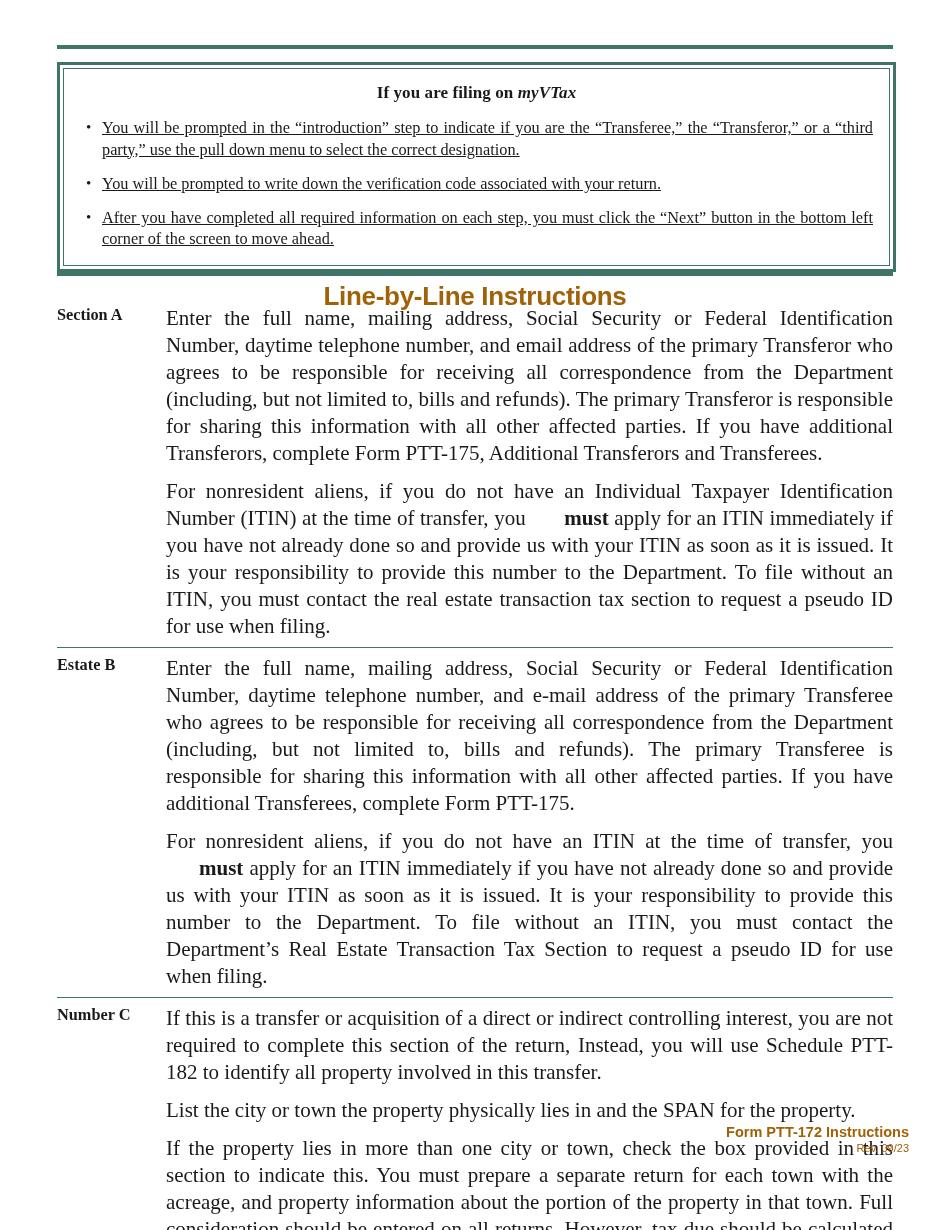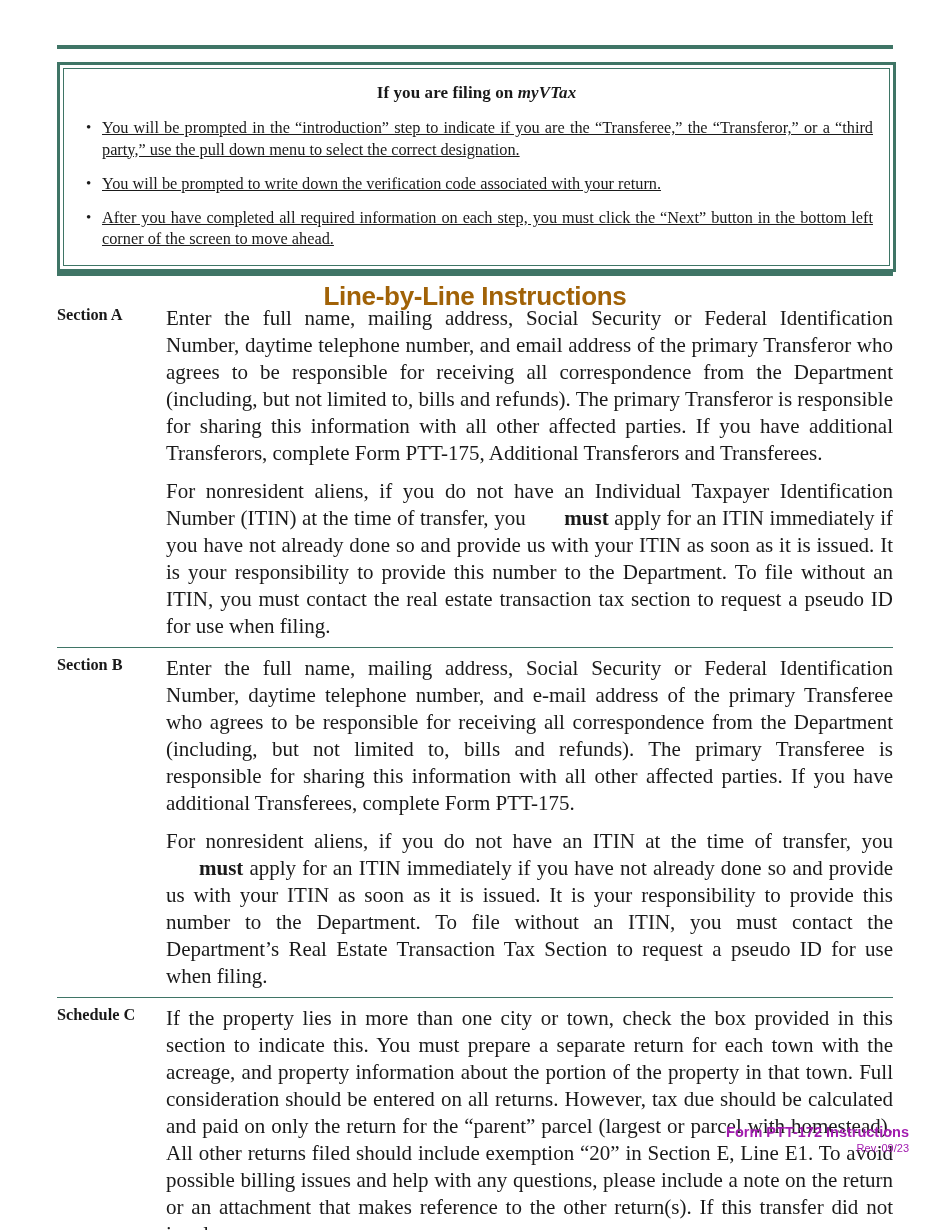--- a/index.html
+++ b/index.html
@@ -149,21 +149,21 @@
   b.strong { font-weight: bold; margin-left: 33px; }
 
   
   .footer {
     position: absolute;
     right: 57px;
     top: 1123px;
     width: 420px;
     text-align: right;
     font-family: "Liberation Sans", "DejaVu Sans", sans-serif;
-    color: #a21caf;
+    color: #a16207;
   }
   .footer-form {
     font-weight: bold;
     font-size: 14.5px;
     line-height: 1.25;
   }
   .footer-page {
     font-size: 13px;
     line-height: 1.3;
     margin-top: 1px;
@@ -208,29 +208,31 @@
 
   <div class="sections" id="sections-root">
       <div class="section">
         <div class="section-label">Section A</div>
         <div class="section-body">
           <p class="para"><span>Enter the full name, mailing address, Social Security or Federal Identification Number, daytime telephone number, and email address of the primary Transferor who agrees to be responsible for receiving all correspondence from the Department (including, but not limited to, bills and refunds).  The primary Transferor is responsible for sharing this information with all other affected parties.  If you have additional Transferors, complete Form PTT-175, Additional Transferors and Transferees.</span></p>
           <p class="para"><span>For nonresident aliens, if you do not have an Individual Taxpayer Identification Number (ITIN) at the time of transfer, you </span><b class="strong">must</b><span> apply for an ITIN immediately if you have not already done so and provide us with your ITIN as soon as it is issued.  It is your responsibility to provide this number to the Department.  To file without an ITIN, you must contact the real estate transaction tax section to request a pseudo ID for use when filing.</span></p>
         </div>
       </div>
       <div class="section">
-        <div class="section-label">Section B</div>
+        <div class="section-label">Estate B</div>
         <div class="section-body">
           <p class="para"><span>Enter the full name, mailing address, Social Security or Federal Identification Number, daytime telephone number, and e-mail address of the primary Transferee who agrees to be responsible for receiving all correspondence from the Department (including, but not limited to, bills and refunds).  The primary Transferee is responsible for sharing this information with all other affected parties.  If you have additional Transferees, complete Form PTT-175.</span></p>
           <p class="para"><span>For nonresident aliens, if you do not have an ITIN at the time of transfer, you </span><b class="strong">must</b><span> apply for an ITIN immediately if you have not already done so and provide us with your ITIN as soon as it is issued.  It is your responsibility to provide this number to the Department.  To file without an ITIN, you must contact the Department’s Real Estate Transaction Tax Section to request a pseudo ID for use when filing.</span></p>
         </div>
       </div>
       <div class="section">
-        <div class="section-label">Schedule C</div>
+        <div class="section-label">Number C</div>
         <div class="section-body">
+          <p class="para"><span>If this is a transfer or acquisition of a direct or indirect controlling interest, you are not required to complete this section of the return,  Instead, you will use Schedule PTT-182 to identify all property involved in this transfer.</span></p>
+          <p class="para"><span>List the city or town the property physically lies in and the SPAN for the property.</span></p>
           <p class="para"><span>If the property lies in more than one city or town, check the box provided in this section to indicate this.  You must prepare a separate return for each town with the acreage, and property information about the portion of the property in that town.  Full consideration should be entered on all returns.  However, tax due should be calculated and paid on only the return for the “parent” parcel (largest or parcel with homestead).  All other returns filed should include exemption “20” in Section E, Line E1.  To avoid possible billing issues and help with any questions, please include a note on the return or an attachment that makes reference to the other return(s).  If this transfer did not involve</span></p>
         </div>
       </div>
     </div>
 
   <div class="footer">
     <div class="footer-form">Form PTT-172 Instructions</div>
     <div class="footer-rev">Rev. 09/23</div>
   </div>
 

